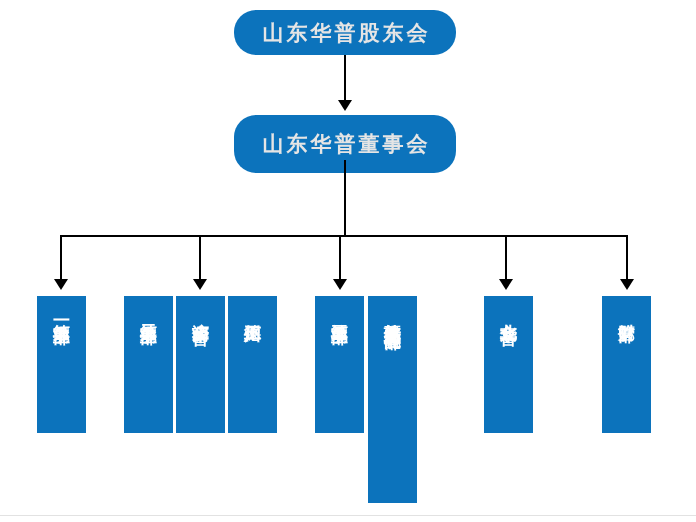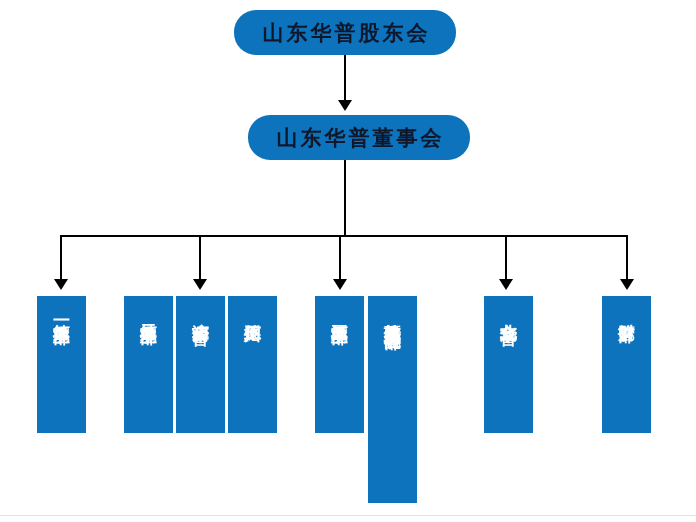--- a/index.html
+++ b/index.html
@@ -16,21 +16,21 @@
     height: 522px;
     background: #ffffff;
     overflow: hidden;
   }
 
   
   .top-node {
     position: absolute;
     background: #0c73bc;
     border-radius: 22px;
-    color: #0f172a;
+    color: #e5e5e5;
     display: flex;
     align-items: center;
     justify-content: center;
     font-size: 21px;
     font-weight: bold;
     letter-spacing: 3px;
     text-indent: 3px;
     box-sizing: border-box;
   }
 
@@ -89,21 +89,21 @@
 
 <div id="chart-root">
 
   <div class="top-node" style="left:234px; top:10px; width:222px; height:45px;">
     <span>山东华普股东会</span>
   </div>
 
   <div class="vline" style="left:344px; top:55px; height:47px;"></div>
   <div class="arrowhead" style="left:338px; top:100px;"></div>
 
-  <div class="top-node" style="left:248px; top:115px; width:222px; height:45px;justify-content:center;">
+  <div class="top-node" style="left:234px; top:115px; width:222px; height:58px;justify-content:center;">
     <span>山东华普董事会</span>
   </div>
 
   <div class="vline" style="left:344px; top:160px; height:75px;"></div>
 
   <div class="hline" style="left:60px; top:235px; width:568px;"></div>
 
   <div class="vline" style="left:60px; top:235px; height:46px;"></div>
   <div class="arrowhead" style="left:54px; top:279px;"></div>
 

